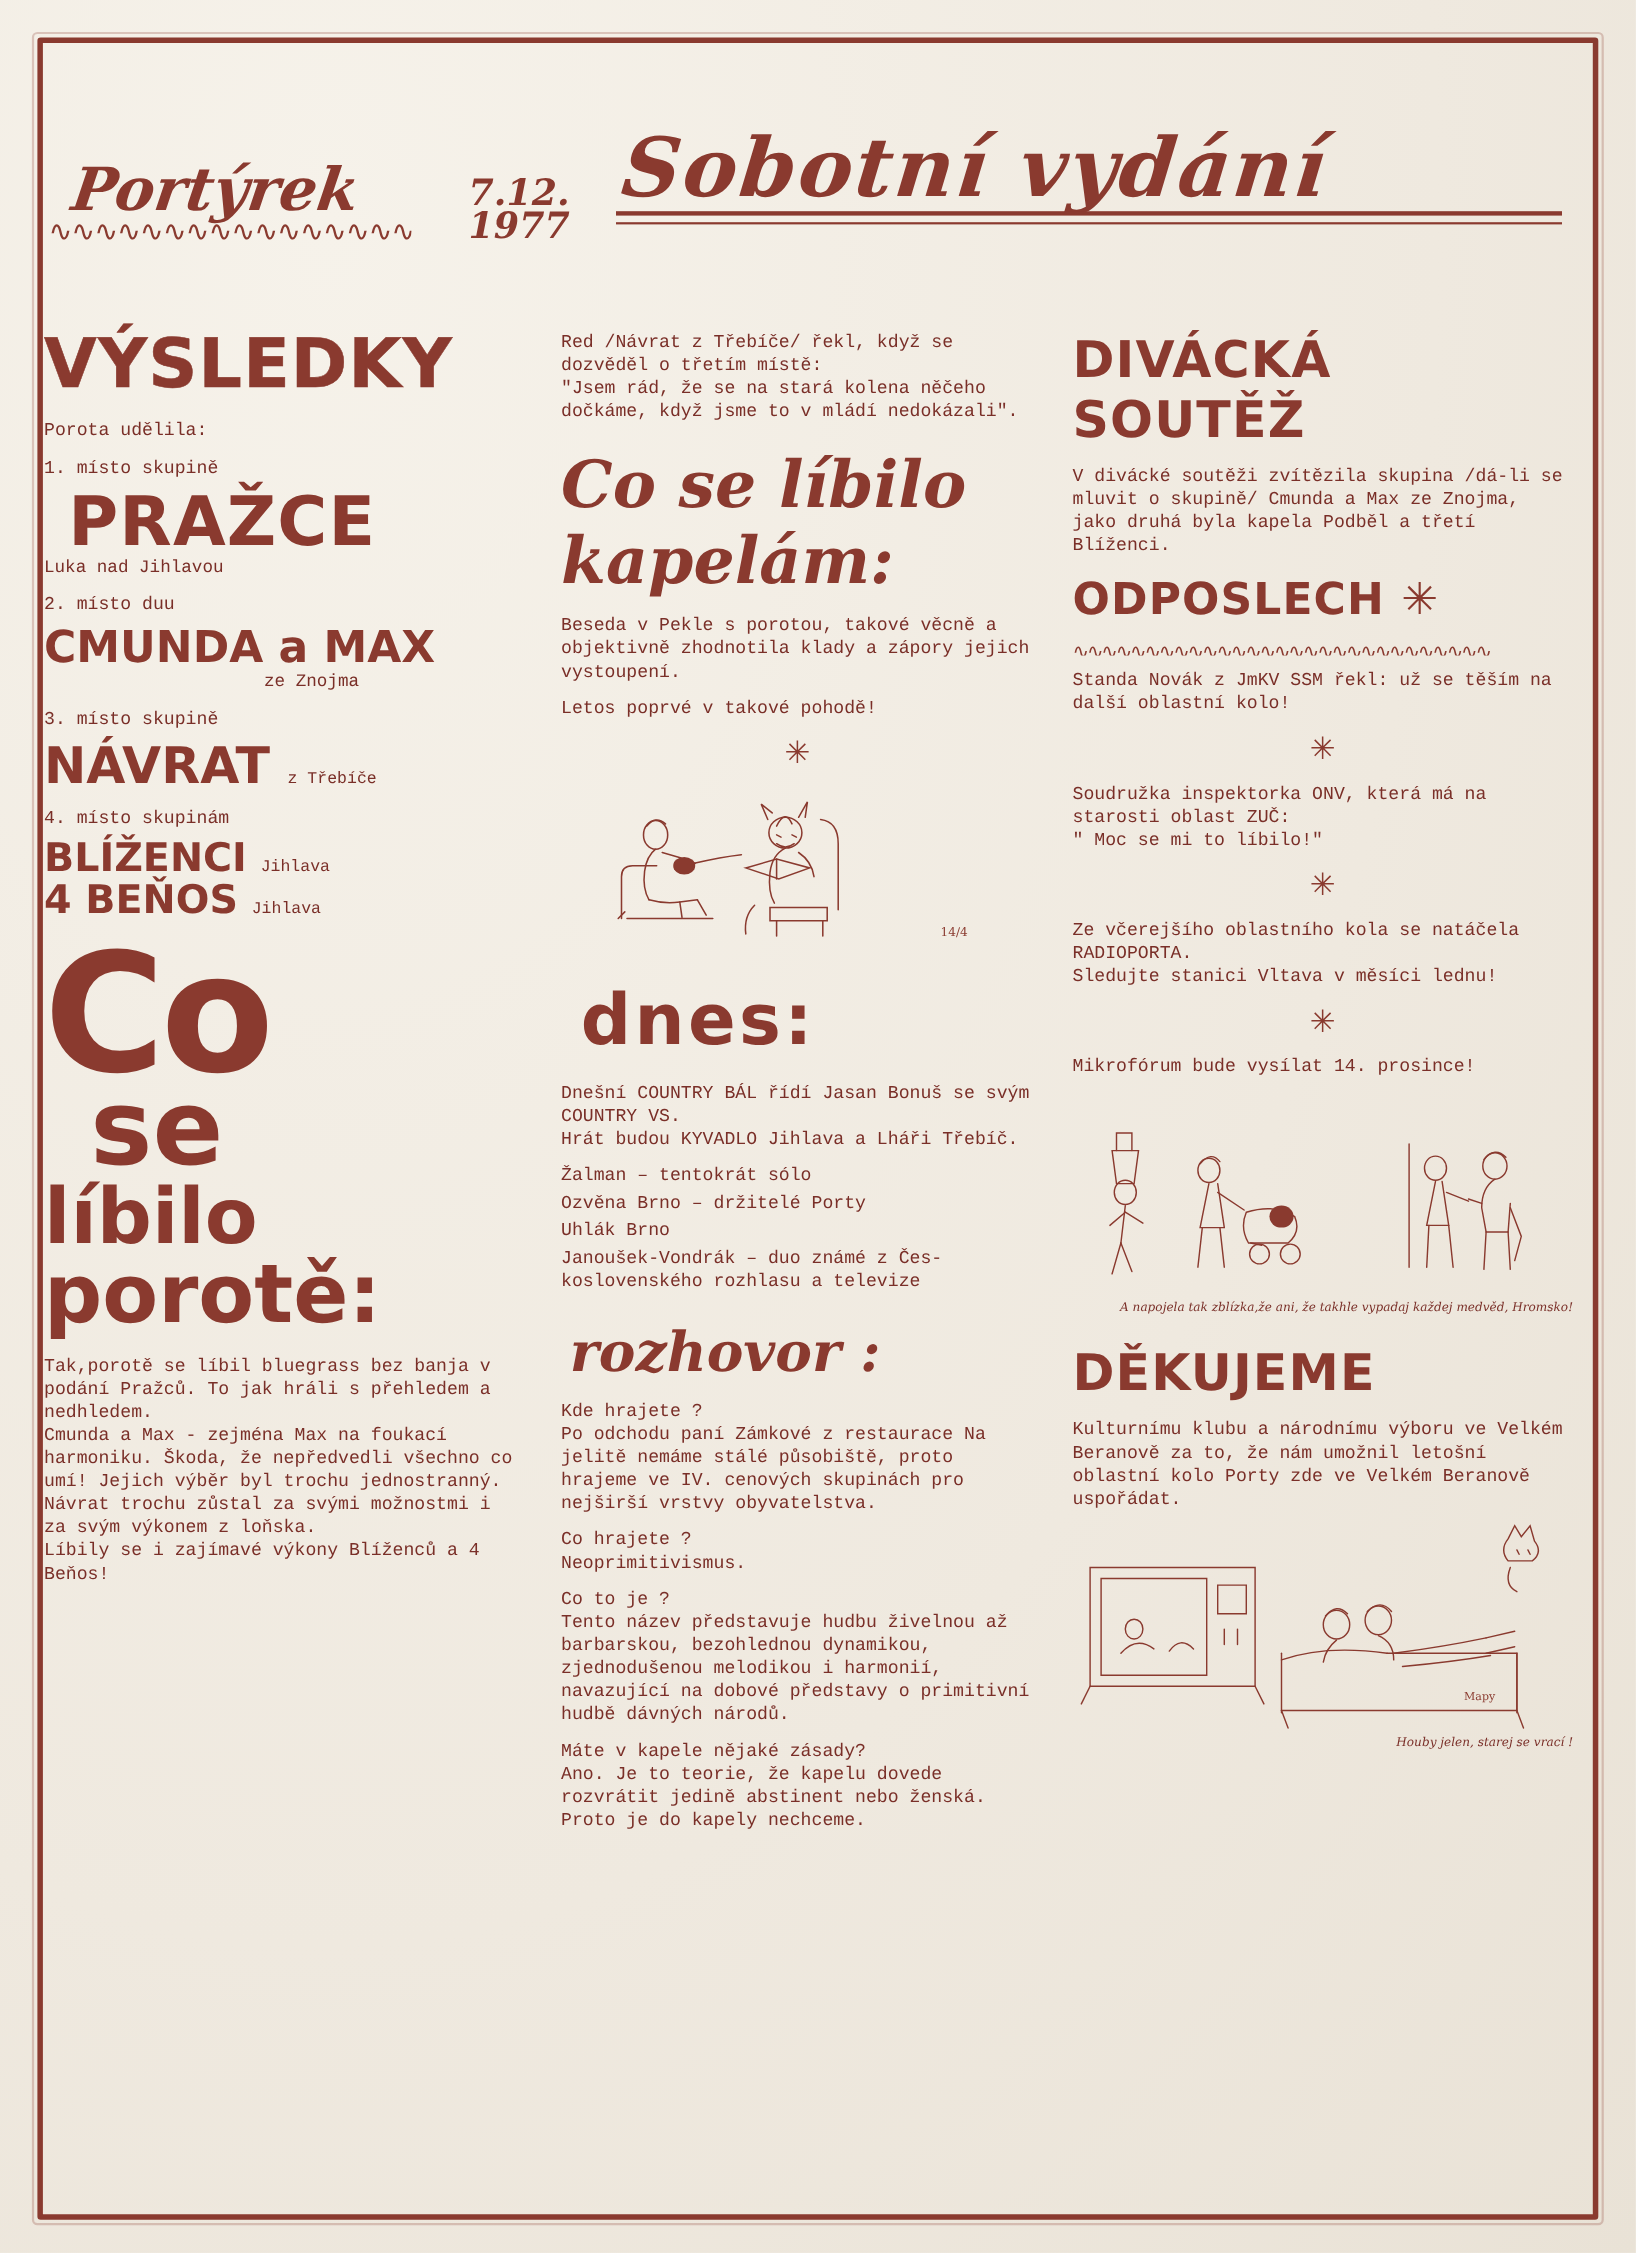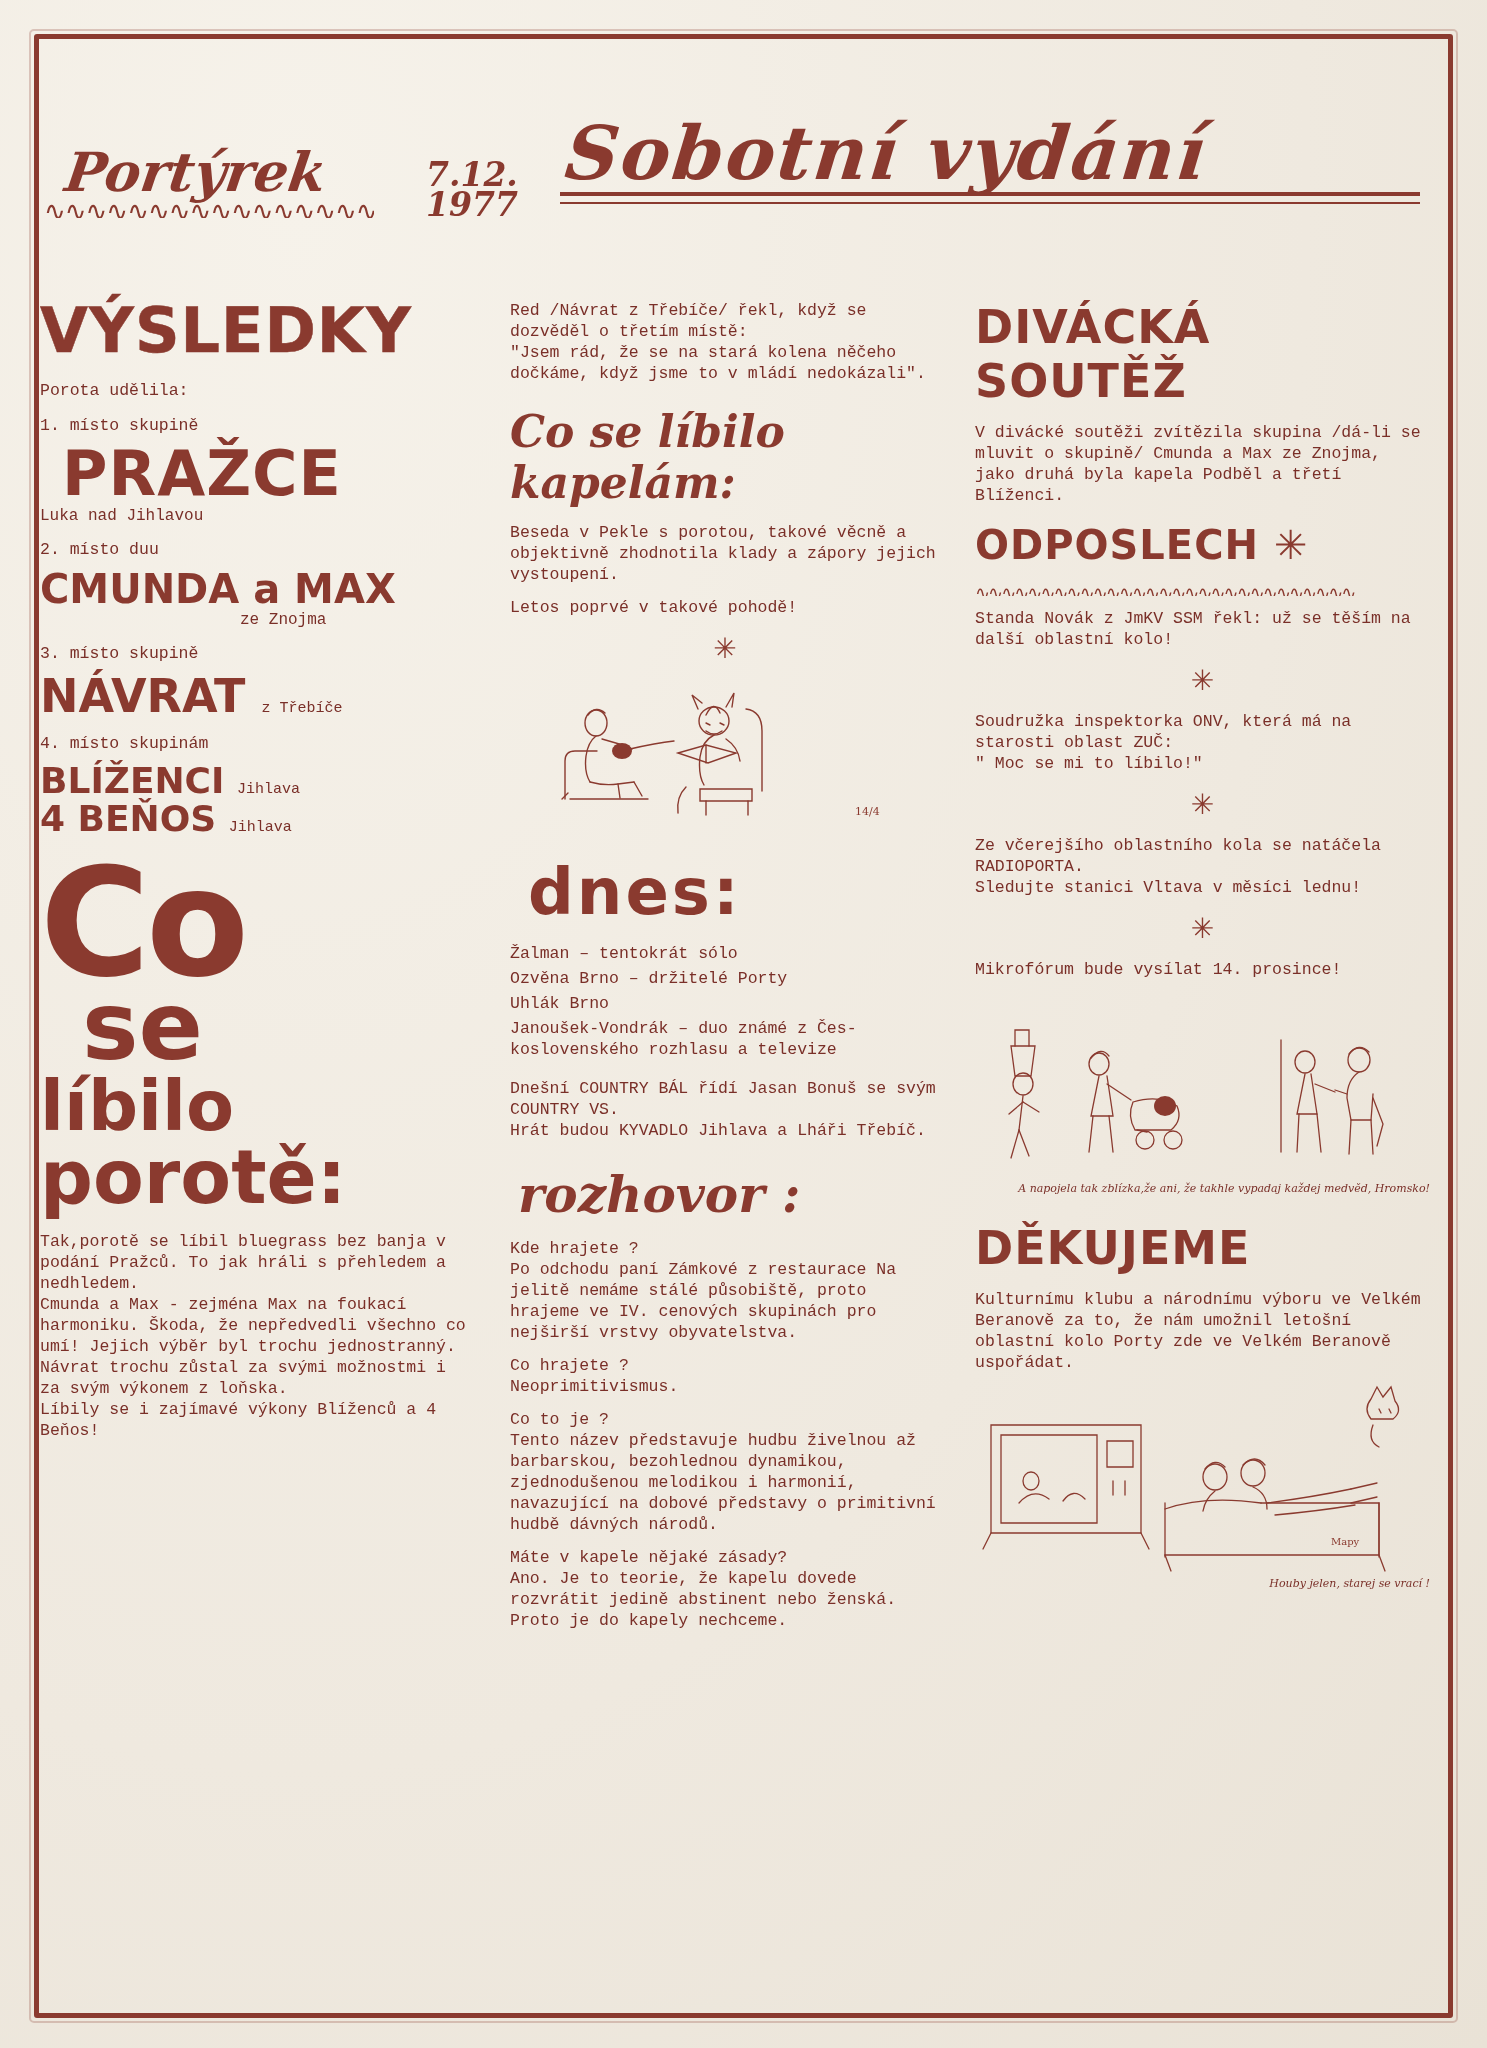--- a/index.html
+++ b/index.html
@@ -108,21 +108,21 @@
     font-weight:bold;color:#8a3a2f;
   }
   .blob-co{font-size:150px;line-height:120px;letter-spacing:-4px;margin-top:26px;}
   .blob-se{font-size:95px;line-height:86px;margin-left:42px;}
   .blob-lib{font-size:70px;line-height:66px;margin-top:4px;}
   .blob-por{font-size:74px;line-height:72px;margin-top:2px;}
 
   h2.mid{
     font-family:"DejaVu Serif", serif;
     font-style:italic;font-weight:bold;
-    font-size:44px;color:#8a3a2f;margin:22px 0 14px 0;
+    font-size:59px;color:#8a3a2f;margin:22px 0 14px 0;
   }
   h2.dnes{
     font-family:"DejaVu Sans", sans-serif;
     font-weight:bold;font-size:64px;color:#8a3a2f;
     margin:26px 0 14px 18px;letter-spacing:3px;
   }
   h2.rozhovor{
     font-family:"DejaVu Serif", serif;
     font-style:italic;font-weight:bold;font-size:50px;
     color:#8a3a2f;margin:24px 0 14px 8px;
@@ -251,28 +251,28 @@
         <path d="M236 30 q16 2 16 22 l0 60"></path>
         <path d="M190 110 l52 0 l0 12 l-52 0 z"></path>
         <path d="M196 122 l0 14"></path>
         <path d="M238 122 l0 14"></path>
         <path d="M176 108 q-10 10 -8 26"></path>
         <text x="345" y="136" font-family="DejaVu Serif, serif" font-size="11" fill="#8a3a2f" stroke="none">14/4</text>
       </svg>
     </div>
 
     <h2 class="dnes">dnes:</h2>
+    <div class="small para" style="white-space:pre-line;margin-top:18px;">Dnešní COUNTRY BÁL řídí Jasan Bo­nuš se svým COUNTRY VS.
+Hrát budou KYVADLO Jihlava a Lháři Třebíč.</div>
     <div class="small list">
       <p>Žalman – tentokrát sólo</p>
       <p>Ozvěna Brno – držitelé Porty</p>
       <p>Uhlák Brno</p>
       <p>Janoušek-Vondrák – duo známé z Čes­koslovenského rozhlasu a televize</p>
     </div>
-    <div class="small para" style="white-space:pre-line;margin-top:18px;">Dnešní COUNTRY BÁL řídí Jasan Bo­nuš se svým COUNTRY VS.
-Hrát budou KYVADLO Jihlava a Lháři Třebíč.</div>
 
     <h2 class="rozhovor">rozhovor :</h2>
     <div class="small">
       <p style="margin:0">Kde hrajete ?</p>
       <p style="margin:0 0 12px 0">Po odchodu paní Zámkové z restaura­ce Na jelitě nemáme stálé působiš­tě, proto hrajeme ve IV. cenových skupinách pro nejširší vrstvy oby­vatelstva.</p>
       <p style="margin:0">Co hrajete ?</p>
       <p style="margin:0 0 12px 0">Neoprimitivismus.</p>
       <p style="margin:0">Co to je ?</p>
       <p style="margin:0 0 12px 0">Tento název představuje hudbu ži­velnou až barbarskou, bezohlednou dynamikou, zjednodušenou melodikou i harmonií, navazující na dobové představy o primitivní hudbě dáv­ných národů.</p>
       <p style="margin:0">Máte v kapele nějaké zásady?</p>

